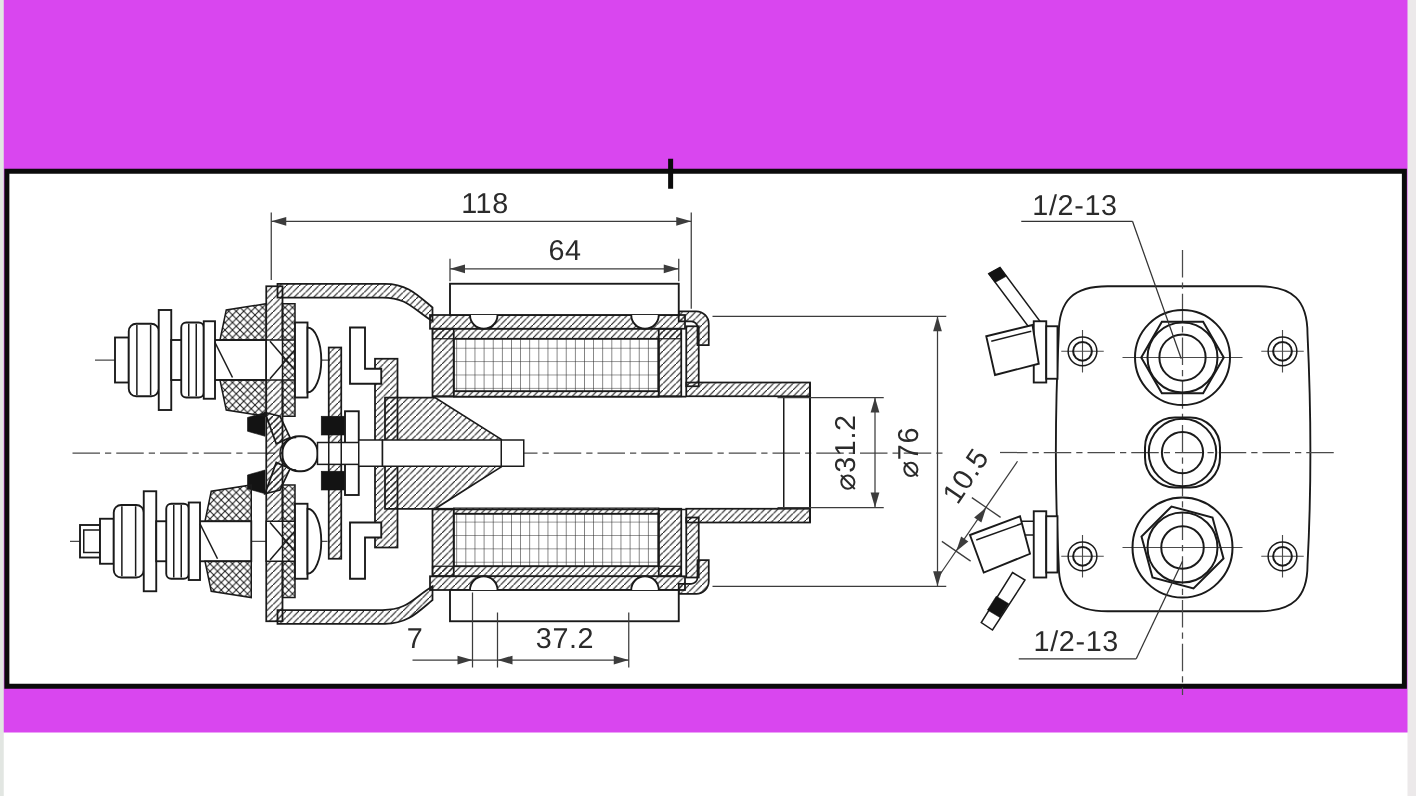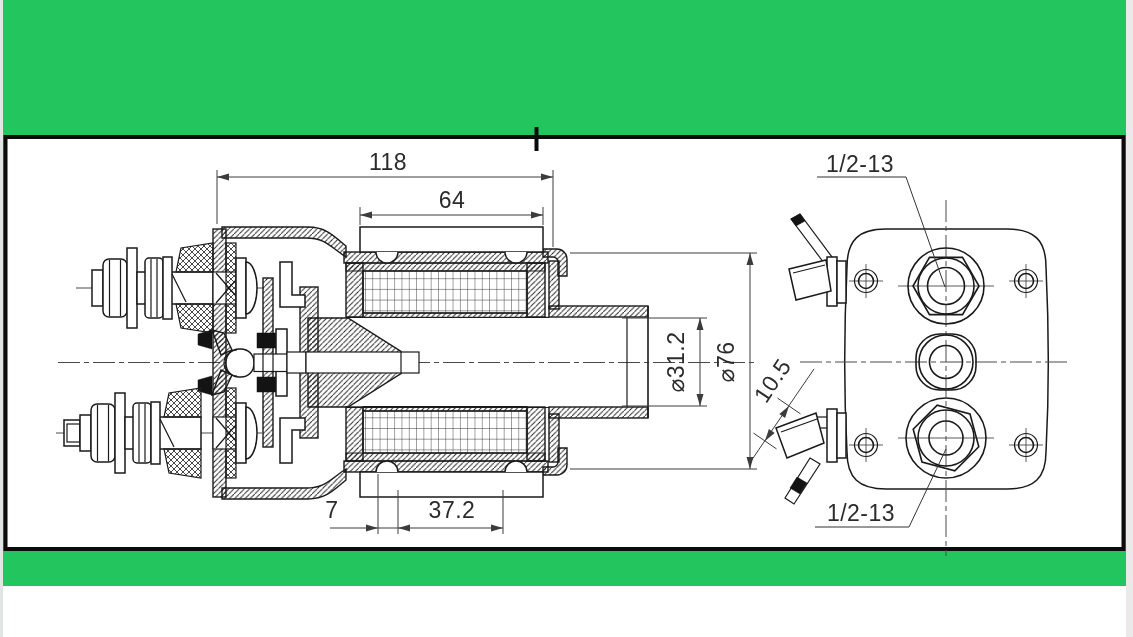--- a/index.html
+++ b/index.html
@@ -1,16 +1,16 @@
 <!DOCTYPE html>
 <html><head>
 <meta charset="utf-8">
 <style>
   html,body{margin:0;padding:0;background:#fff;width:1133px;height:637px;overflow:hidden;}
-  #stage{position:relative;width:1133px;height:586px;background:#22c55e;}
+  #stage{position:relative;width:1133px;height:586px;background:#d946ef;}
   svg{position:absolute;left:0;top:0;}
   .ol   {fill:none;stroke:#1a1a1a;stroke-width:1.6;}
   .ol2  {fill:none;stroke:#1a1a1a;stroke-width:1.2;}
   .wh   {fill:#ffffff;stroke:#1a1a1a;stroke-width:1.5;}
   .wh2  {fill:#ffffff;stroke:#1a1a1a;stroke-width:1.2;}
   .hz   {fill:url(#h45);stroke:#1a1a1a;stroke-width:1.4;}
   .hzt  {fill:url(#h45);stroke:#1a1a1a;stroke-width:1;}
   .xh   {fill:url(#xh);stroke:#1a1a1a;stroke-width:1.2;}
   .grd  {fill:url(#grid);stroke:#1a1a1a;stroke-width:1.4;}
   .dim  {stroke:#3c3c3c;stroke-width:1;fill:none;}

